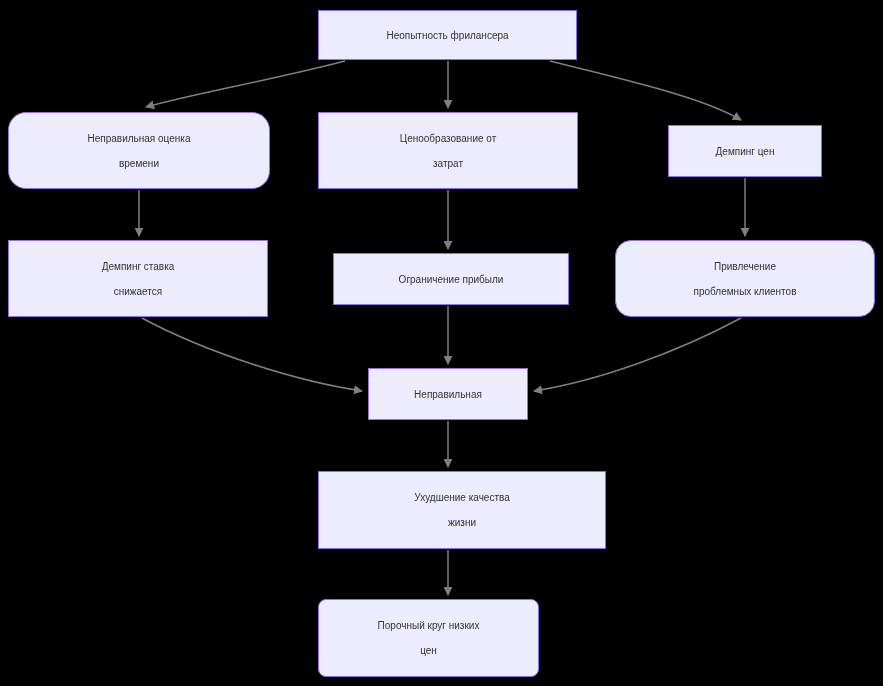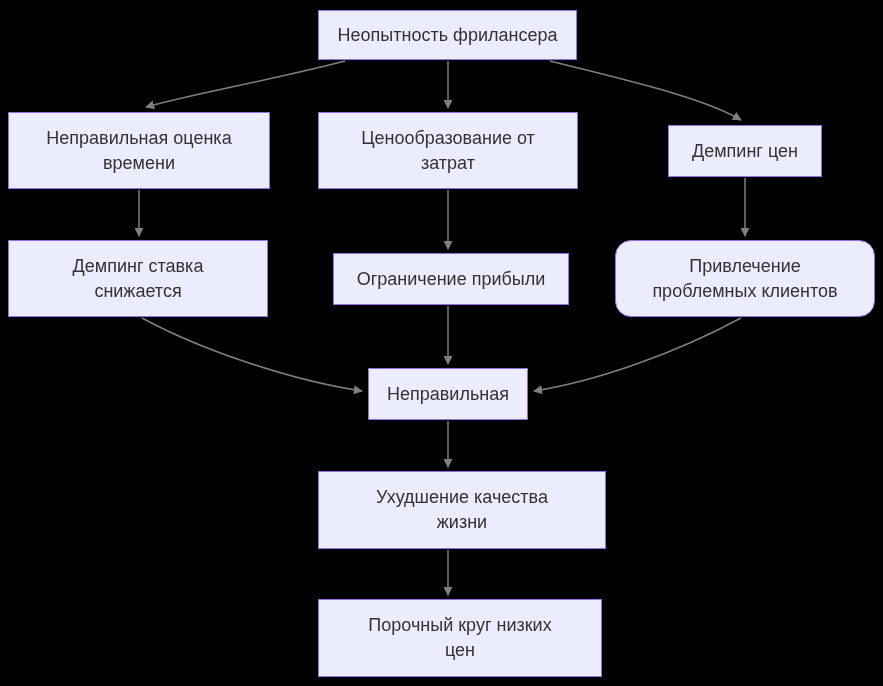--- a/index.html
+++ b/index.html
@@ -40,21 +40,21 @@
   .node {
     position: absolute;
     background: var(--node-fill);
     border: 1px solid var(--node-border);
     color: var(--node-text);
     display: flex;
     align-items: center;
     justify-content: center;
     text-align: center;
     white-space: pre-line;
-    font-size: 18px;
+    font-size: 10px;
     line-height: 25px;
     padding: 4px 10px;
   }
 </style>
 </head>
 <body>
 
 <div class="stage">
 
   <svg class="edges" width="883" height="686" viewBox="0 0 883 686" aria-hidden="true">
@@ -71,37 +71,37 @@
     <path class="edge" d="M 745,178 L 745,236" marker-end="url(#arrowhead)"></path>
     <path class="edge" d="M 142,318 C 205,352 295,381 362,391" marker-end="url(#arrowhead)"></path>
     <path class="edge" d="M 448,306 L 448,364" marker-end="url(#arrowhead)"></path>
     <path class="edge" d="M 741,318 C 678,352 598,381 534,391" marker-end="url(#arrowhead)"></path>
     <path class="edge" d="M 448,421 L 448,467" marker-end="url(#arrowhead)"></path>
     <path class="edge" d="M 448,550 L 448,595" marker-end="url(#arrowhead)"></path>
   </svg>
 
   <div class="node" style="left:318px; top:10px;  width:259px; height:50px;">Неопытность фрилансера</div>
 
-  <div class="node" style="left:8px;   top:112px; width:262px; height:77px;">Неправильная оценка
+  <div class="node" style="left:8px;   top:112px; width:262px; height:77px;border-radius:18px;">Неправильная оценка
 времени</div>
 
   <div class="node" style="left:318px; top:112px; width:260px; height:77px;">Ценообразование от
 затрат</div>
 
   <div class="node" style="left:668px; top:125px; width:154px; height:52px;">Демпинг цен</div>
 
   <div class="node" style="left:8px;   top:240px; width:260px; height:77px;">Демпинг ставка
 снижается</div>
 
   <div class="node" style="left:333px; top:253px; width:236px; height:52px;">Ограничение прибыли</div>
 
   <div class="node" style="left:615px; top:240px; width:260px; height:77px;border-radius:16px;">Привлечение
 проблемных клиентов</div>
 
   <div class="node" style="left:368px; top:368px; width:160px; height:52px;">Неправильная</div>
 
   <div class="node" style="left:318px; top:471px; width:288px; height:78px;">Ухудшение качества
 жизни</div>
 
-  <div class="node" style="left:318px; top:599px; width:284px; height:78px;">Порочный круг низких
+  <div class="node" style="left:318px; top:599px; width:221px; height:78px;border-radius:8px;">Порочный круг низких
 цен</div>
 
 </div>
 
 </body></html>

